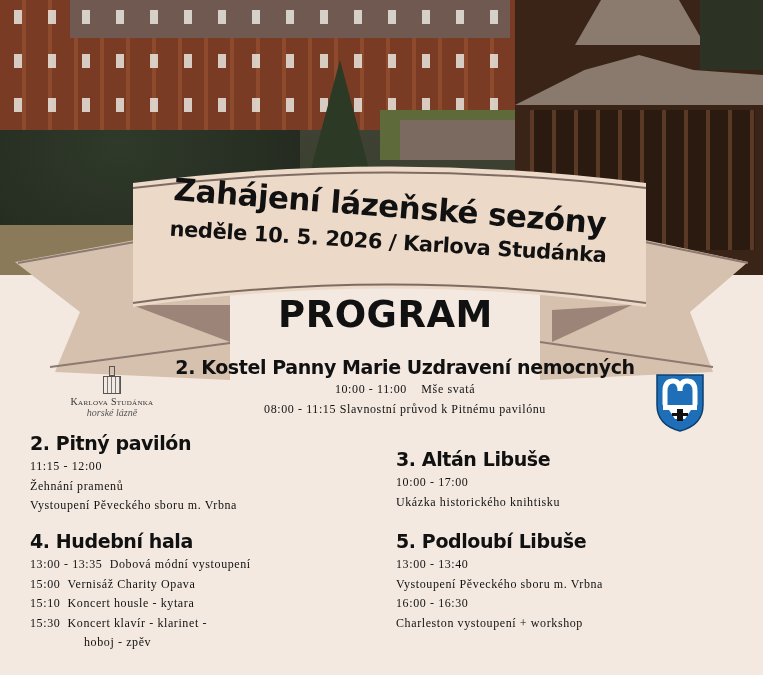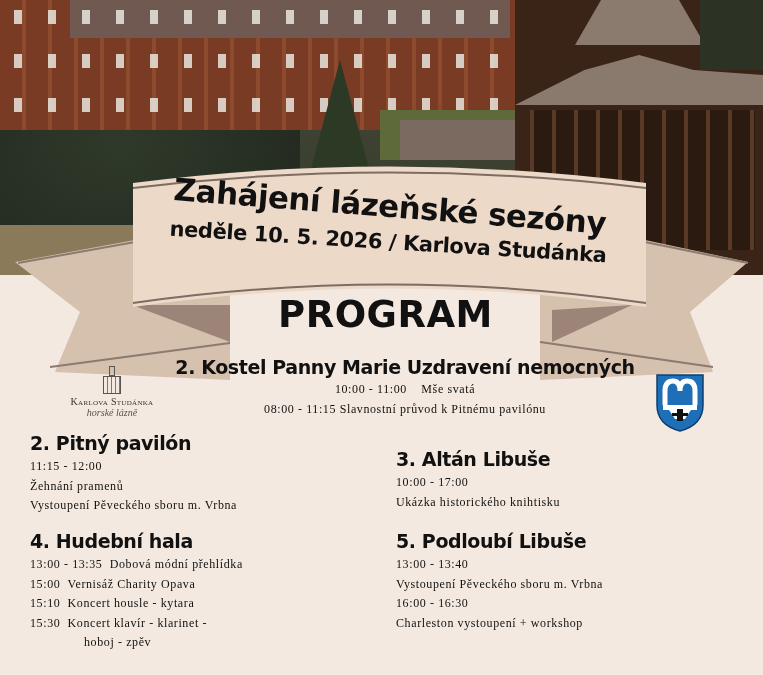--- a/index.html
+++ b/index.html
@@ -151,21 +151,21 @@
 
 <div class="sec3">
   <div class="h">3. Altán Libuše</div>
   <div class="t">10:00 - 17:00</div>
   <div class="t">Ukázka historického knihtisku</div>
 </div>
 
 <div class="sec4">
   <div class="h">4. Hudební hala</div>
   <div class="t row">
-    <span class="time">13:00 - 13:35</span>&nbsp;&nbsp;<span class="desc">Dobová módní přehlídka</span>
+    <span class="time">13:00 - 13:35</span>&nbsp;&nbsp;<span class="desc">Dobová módní vystoupení</span>
   </div>
   <div class="t row">
     <span class="time">15:00</span>&nbsp;&nbsp;<span class="desc">Vernisáž Charity Opava</span>
   </div>
   <div class="t row">
     <span class="time">15:10</span>&nbsp;&nbsp;<span class="desc">Koncert housle - kytara</span>
   </div>
   <div class="t row">
     <span class="time">15:30</span>&nbsp;&nbsp;<span class="desc">Koncert klavír - klarinet -</span>
   </div>

